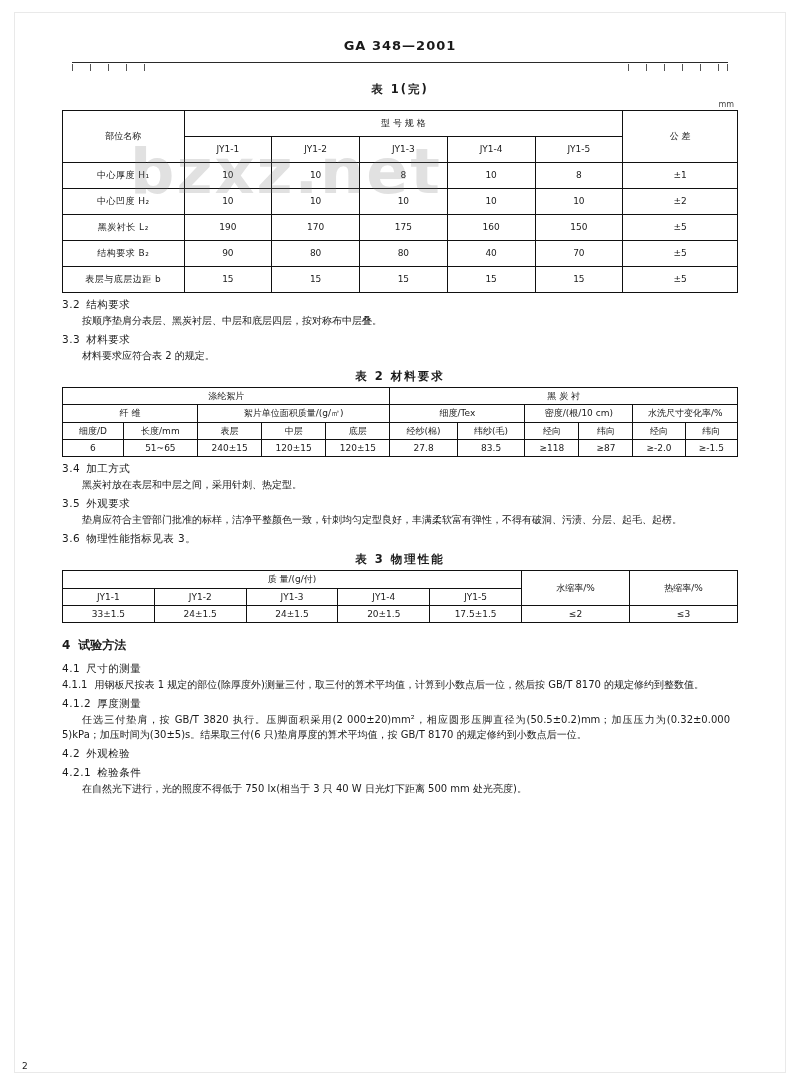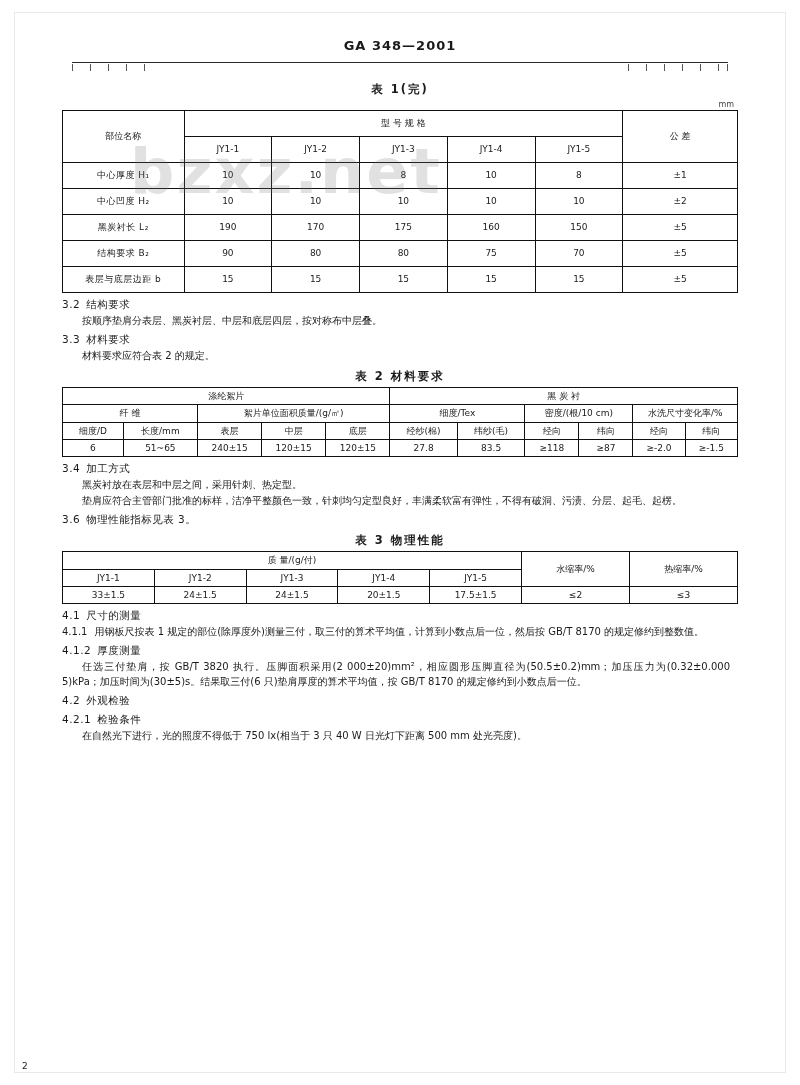--- a/index.html
+++ b/index.html
@@ -191,21 +191,21 @@
           <td>175</td>
           <td>160</td>
           <td>150</td>
           <td>±5</td>
         </tr>
         <tr>
           <td class="rowlabel">结构要求 B₂</td>
           <td>90</td>
           <td>80</td>
           <td>80</td>
-          <td>75</td>
+          <td>40</td>
           <td>70</td>
           <td>±5</td>
         </tr>
         <tr>
           <td class="rowlabel">表层与底层边距 b</td>
           <td>15</td>
           <td>15</td>
           <td>15</td>
           <td>15</td>
           <td>15</td>
@@ -278,20 +278,23 @@
           <td>≥-1.5</td>
         </tr>
       </tbody>
     </table>
 
     <div class="sub-h">
       <span class="num">3.4</span><span>加工方式</span>
     </div>
     <p class="para">黑炭衬放在表层和中层之间，采用针刺、热定型。</p>
 
+    <div class="sub-h">
+      <span class="num">3.5</span><span>外观要求</span>
+    </div>
     <p class="para">垫肩应符合主管部门批准的标样，洁净平整颜色一致，针刺均匀定型良好，丰满柔软富有弹性，不得有破洞、污渍、分层、起毛、起楞。</p>
 
     <div class="sub-h">
       <span class="num">3.6</span><span>物理性能指标见表 3。</span>
     </div>
 
     <div class="tbl-caption">表 3    物理性能</div>
     <table class="tbl3">
       <colgroup>
         <col style="width:13.6%">
@@ -320,20 +323,23 @@
           <td>24±1.5</td>
           <td>24±1.5</td>
           <td>20±1.5</td>
           <td>17.5±1.5</td>
           <td>≤2</td>
           <td>≤3</td>
         </tr>
       </tbody>
     </table>
 
+    <div class="big-sec">
+      <span class="num">4</span><span>试验方法</span>
+    </div>
 
     <div class="sub-h">
       <span class="num">4.1</span><span>尺寸的测量</span>
     </div>
     <p class="para noindent">
       <span class="num" style="margin-right:7px">4.1.1</span><span>用钢板尺按表 1 规定的部位(除厚度外)测量三付，取三付的算术平均值，计算到小数点后一位，然后按 GB/T 8170 的规定修约到整数值。</span>
     </p>
 
     <div class="sub-h">
       <span class="num">4.1.2</span><span>厚度测量</span>

